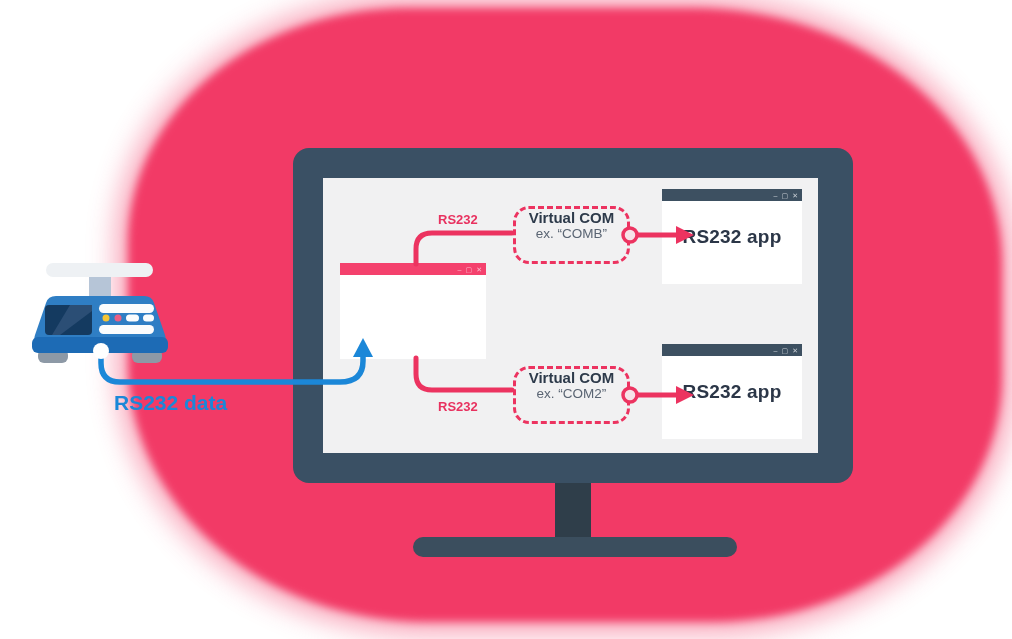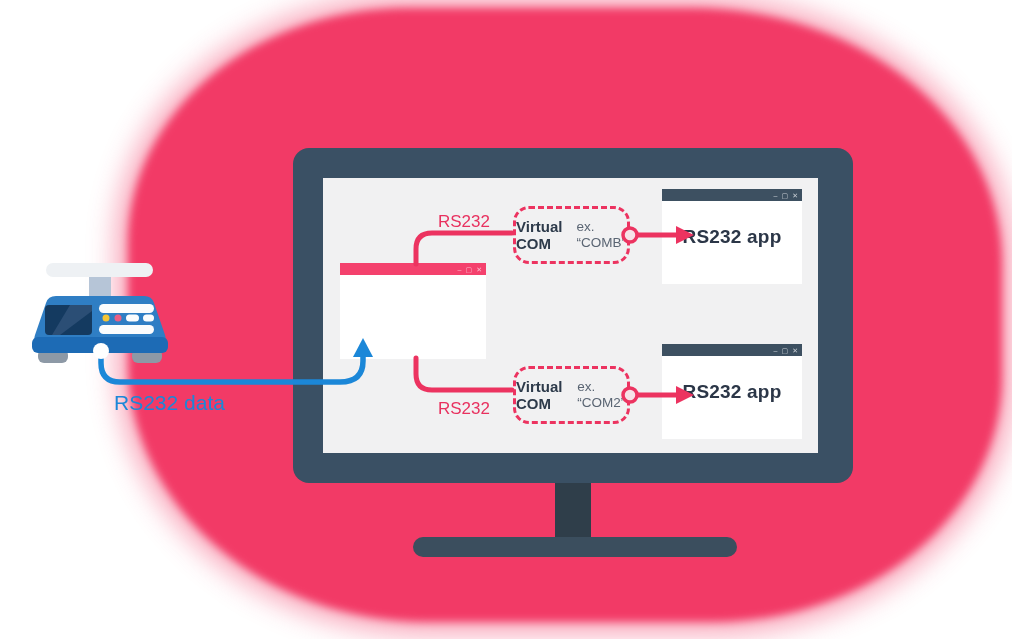--- a/index.html
+++ b/index.html
@@ -29,27 +29,27 @@
   }
   .pink-bar{background:#F4416D;}
   .pink-bar .controls{color:#FBB7CB;}
   .dark-bar{background:#3D5061;}
   .dark-bar .controls{color:#C6CCD3;}
   .app-win{display:flex;align-items:center;justify-content:center;}
   .app-label{font-size:19px;font-weight:bold;color:#2B3647;letter-spacing:.2px;}
   
   .vcom{
     position:absolute;width:117px;height:58px;border:3px dashed #EC3360;border-radius:16px;
-    display:flex;flex-direction:row;align-items:center;justify-content:space-between;box-sizing:border-box;
+    display:flex;flex-direction:column;align-items:center;justify-content:flex-start;box-sizing:border-box;
   }
   .vcom .vcom-title{font-size:15px;font-weight:bold;color:#2D3A4A;line-height:1.15;}
   .vcom .vcom-ex{font-size:13.5px;color:#5A6573;line-height:1.2;}
   
-  .rs232-label{position:absolute;font-size:17px;font-weight:normal;color:#E8315F;}
-  .cable-label{position:absolute;left:114px;top:391px;font-size:21px;font-weight:normal;color:#1B87D8;}
+  .rs232-label{position:absolute;font-size:13px;font-weight:bold;color:#E8315F;}
+  .cable-label{position:absolute;left:114px;top:391px;font-size:21px;font-weight:bold;color:#1B87D8;}
   .layer{position:absolute;left:0;top:0;width:1012px;height:639px;pointer-events:none;}
 </style>
 </head>
 <body>
 
 <div class="canvas">
 
   <div class="blob"></div>
 
   <div class="monitor-neck"></div>

